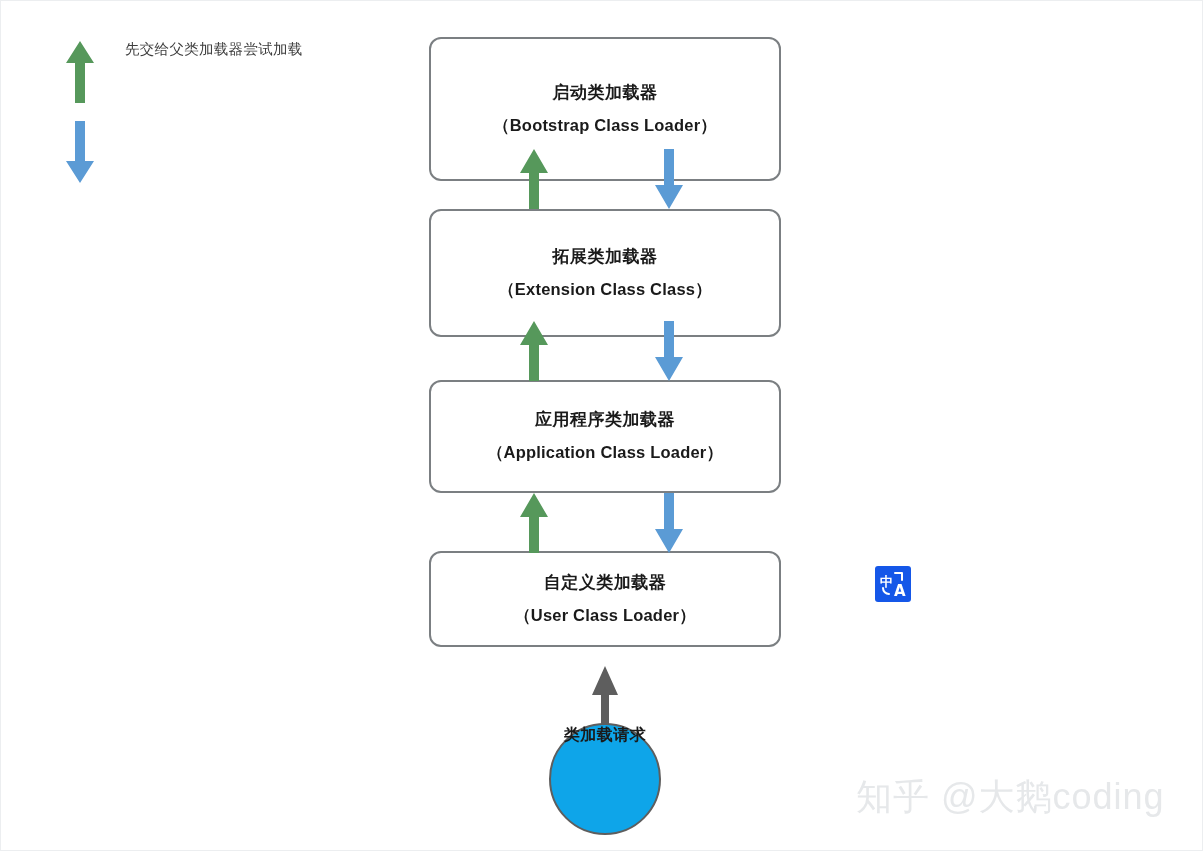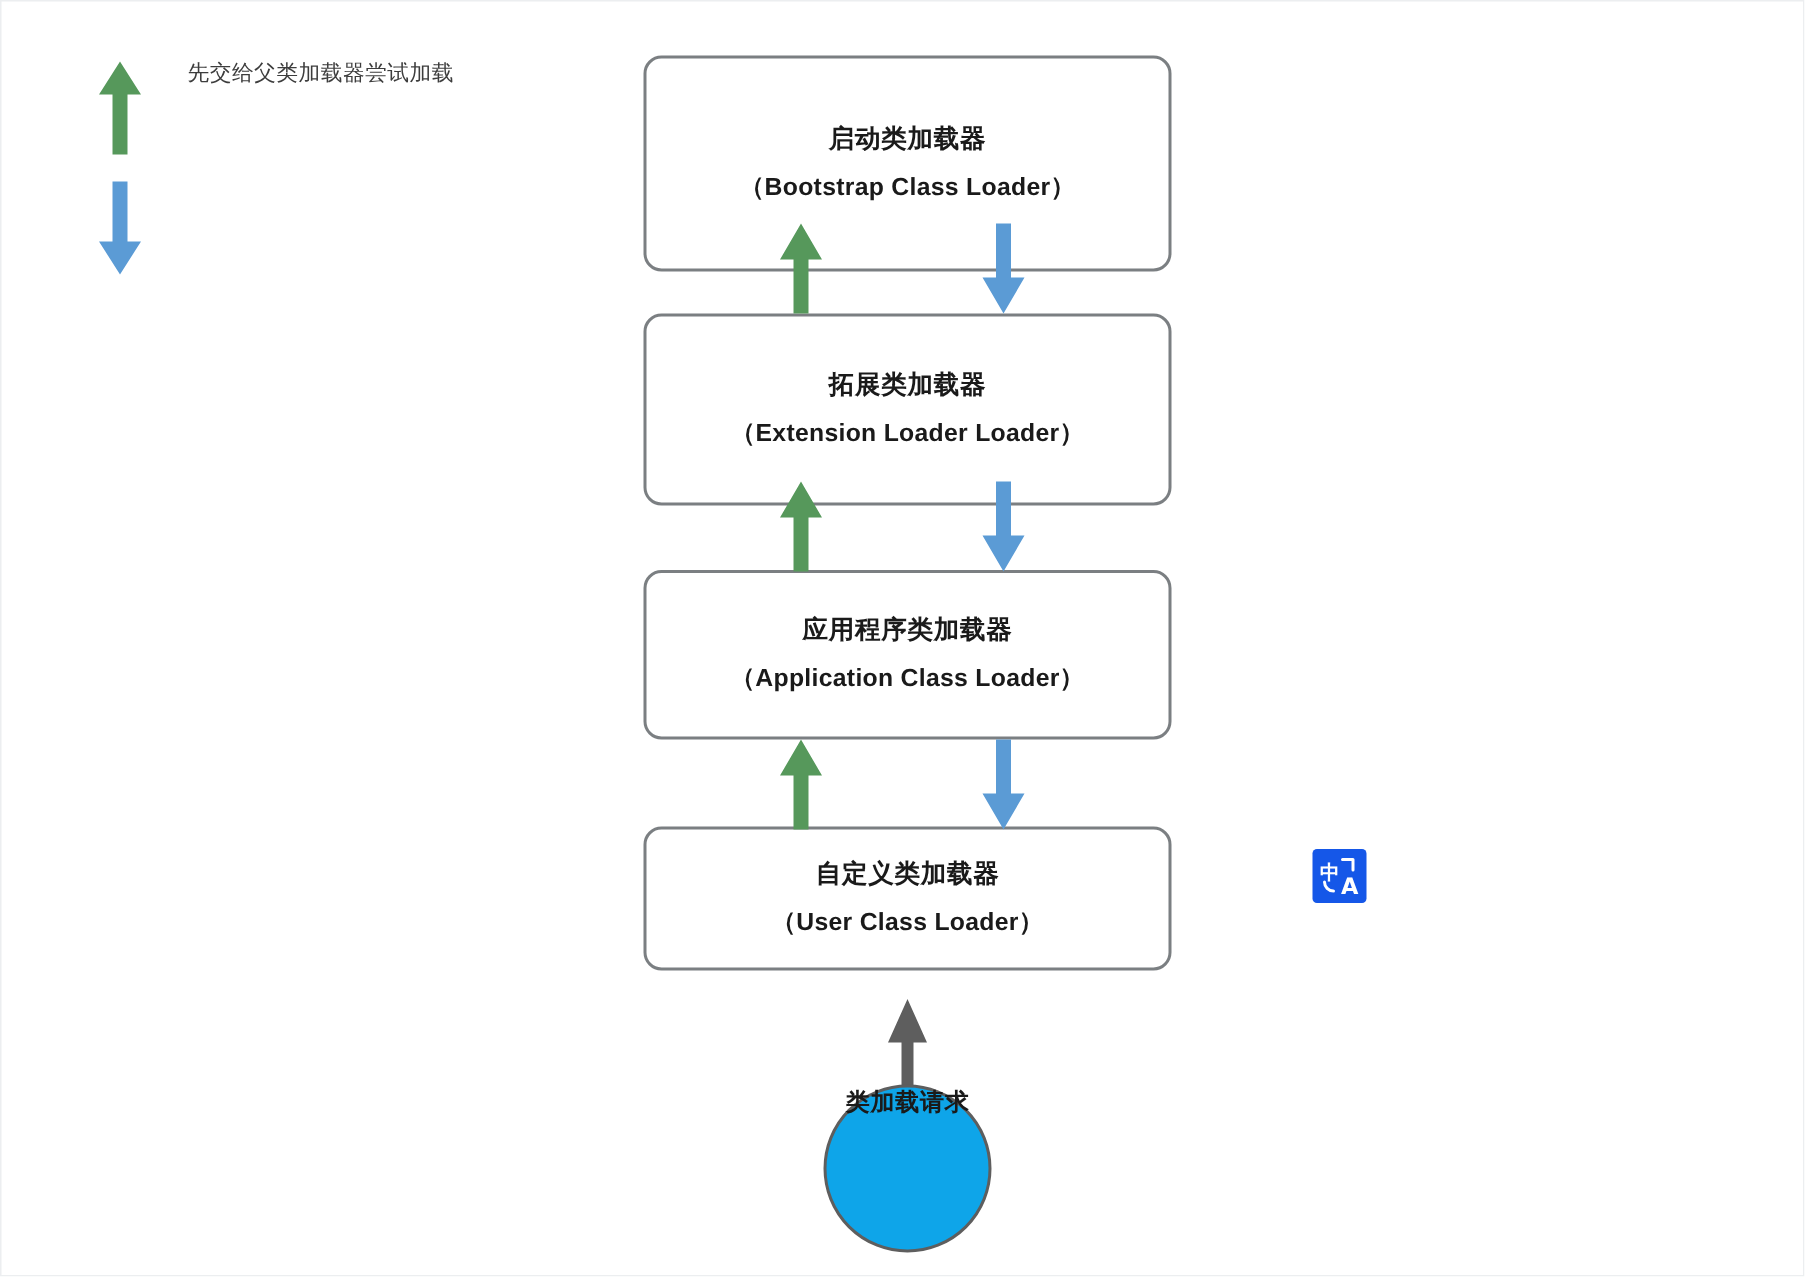--- a/index.html
+++ b/index.html
@@ -159,21 +159,21 @@
     </svg>
   </div>
 
   <div class="loader-box" id="box-bootstrap">
     <div class="box-cn">启动类加载器</div>
     <div class="box-en">（Bootstrap Class Loader）</div>
   </div>
 
   <div class="loader-box" id="box-extension">
     <div class="box-cn">拓展类加载器</div>
-    <div class="box-en">（Extension Loader Loader）</div>
+    <div class="box-en">（Extension Class Class）</div>
   </div>
 
   <div class="loader-box" id="box-application">
     <div class="box-cn">应用程序类加载器</div>
     <div class="box-en">（Application Class Loader）</div>
   </div>
 
   <div class="loader-box" id="box-user">
     <div class="box-cn">自定义类加载器</div>
     <div class="box-en">（User Class Loader）</div>
@@ -210,14 +210,15 @@
 
   <div id="translate-badge">
     <svg viewBox="0 0 36 36" width="36" height="36">
       <text x="5" y="20" font-family="'DejaVu Sans', sans-serif" font-size="13" font-weight="bold" fill="#ffffff">中</text>
       <path d="M20 7 h7 v7" stroke="#ffffff" stroke-width="2" fill="none" stroke-linecap="round" stroke-linejoin="round"></path>
       <path d="M8 22 a6 6 0 0 0 6 6" stroke="#ffffff" stroke-width="2" fill="none" stroke-linecap="round"></path>
       <text x="19" y="30" font-family="'DejaVu Sans', sans-serif" font-size="15" font-weight="bold" fill="#ffffff">A</text>
     </svg>
   </div>
 
+  <div id="watermark">知乎 @大鹅coding</div>
 
 </div>
 
 </body></html>

